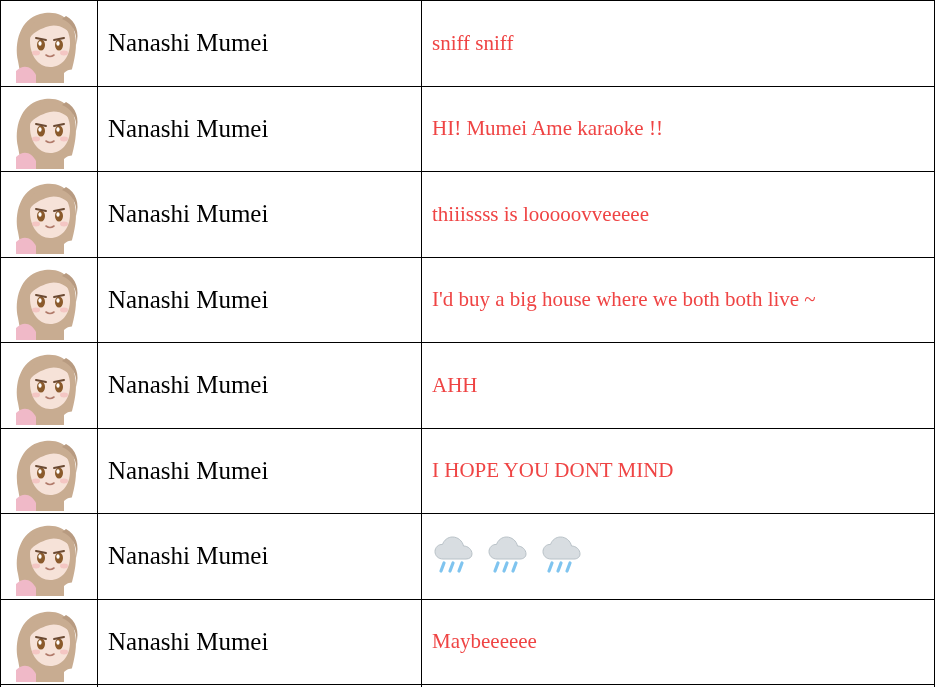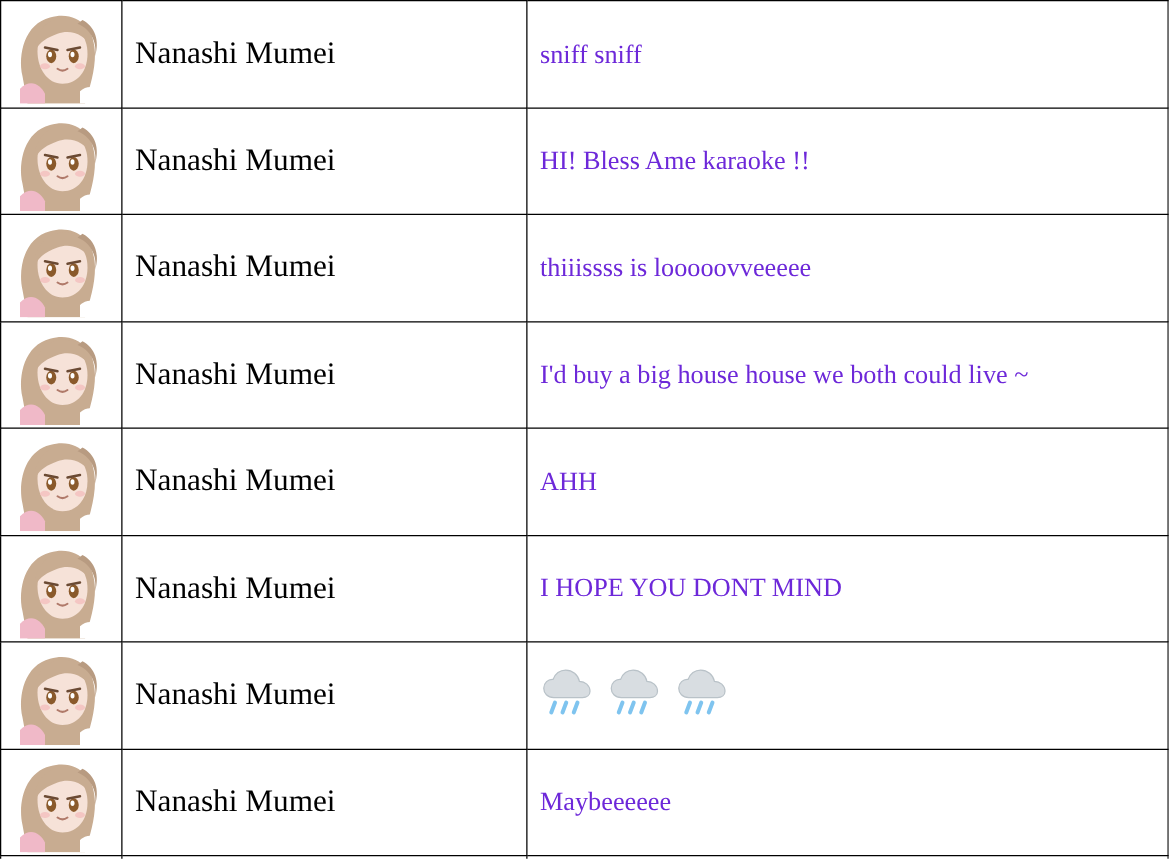--- a/index.html
+++ b/index.html
@@ -33,21 +33,21 @@
   .col-name {
     width: 313px;
     padding-left: 10px !important;
     font-size: 25px;
     color: #000000;
     white-space: nowrap;
   }
   .col-msg {
     padding-left: 10px !important;
     font-size: 21px;
-    color: #6d28d9;
+    color: #ef4444;
     white-space: nowrap;
     overflow: hidden;
   }
   .avatar-wrap {
     width: 78px;
     height: 78px;
     margin: 2px auto 0 auto;
     position: relative;
     overflow: hidden;
   }
@@ -117,21 +117,21 @@
             <path d="M54 33 L44 35" stroke="#6b4a33" stroke-width="2" fill="none" stroke-linecap="round"></path>
             <ellipse cx="26" cy="48" rx="4" ry="2.4" fill="#f3bcbc" opacity="0.75"></ellipse>
             <ellipse cx="54" cy="48" rx="4" ry="2.4" fill="#f3bcbc" opacity="0.75"></ellipse>
             <path d="M36 50 Q40 53 44 50" stroke="#b07a6a" stroke-width="1.6" fill="none" stroke-linecap="round"></path>
             <path d="M6 66 C14 58 22 62 26 70 L26 78 L6 78 Z" fill="#f0b9c8"></path>
             <path d="M54 68 C60 62 70 64 74 72 L74 78 L54 78 Z" fill="#ffffff"></path>
           </svg>
         </div>
       </td>
       <td class="col-name">Nanashi Mumei</td>
-      <td class="col-msg">HI! Bless Ame karaoke !!</td>
+      <td class="col-msg">HI! Mumei Ame karaoke !!</td>
     </tr>
 
     <tr>
       <td class="col-avatar">
         <div class="avatar-wrap">
           <svg class="avatar-svg" viewBox="0 0 78 78">
             <rect x="0" y="0" width="78" height="78" fill="#ffffff"></rect>
             <path d="M8 56 C4 38 10 14 30 9 C52 3 66 18 66 38 C66 52 62 64 58 78 L12 78 Z" fill="#c8ac91"></path>
             <path d="M20 36 C20 22 30 15 40 15 C52 15 60 24 60 38 C60 52 52 62 40 62 C28 62 20 50 20 36 Z" fill="#f6e2d8"></path>
             <path d="M18 30 C22 12 38 6 52 12 C62 16 66 26 64 34 C58 22 46 18 36 22 C28 25 22 28 18 36 Z" fill="#c8ac91"></path>
@@ -171,21 +171,21 @@
             <path d="M54 33 L44 35" stroke="#6b4a33" stroke-width="2" fill="none" stroke-linecap="round"></path>
             <ellipse cx="26" cy="48" rx="4" ry="2.4" fill="#f3bcbc" opacity="0.75"></ellipse>
             <ellipse cx="54" cy="48" rx="4" ry="2.4" fill="#f3bcbc" opacity="0.75"></ellipse>
             <path d="M36 50 Q40 53 44 50" stroke="#b07a6a" stroke-width="1.6" fill="none" stroke-linecap="round"></path>
             <path d="M6 66 C14 58 22 62 26 70 L26 78 L6 78 Z" fill="#f0b9c8"></path>
             <path d="M54 68 C60 62 70 64 74 72 L74 78 L54 78 Z" fill="#ffffff"></path>
           </svg>
         </div>
       </td>
       <td class="col-name">Nanashi Mumei</td>
-      <td class="col-msg">I'd buy a big house house we both could live ~</td>
+      <td class="col-msg">I'd buy a big house where we both both live ~</td>
     </tr>
 
     <tr>
       <td class="col-avatar">
         <div class="avatar-wrap">
           <svg class="avatar-svg" viewBox="0 0 78 78">
             <rect x="0" y="0" width="78" height="78" fill="#ffffff"></rect>
             <path d="M8 56 C4 38 10 14 30 9 C52 3 66 18 66 38 C66 52 62 64 58 78 L12 78 Z" fill="#c8ac91"></path>
             <path d="M20 36 C20 22 30 15 40 15 C52 15 60 24 60 38 C60 52 52 62 40 62 C28 62 20 50 20 36 Z" fill="#f6e2d8"></path>
             <path d="M18 30 C22 12 38 6 52 12 C62 16 66 26 64 34 C58 22 46 18 36 22 C28 25 22 28 18 36 Z" fill="#c8ac91"></path>

